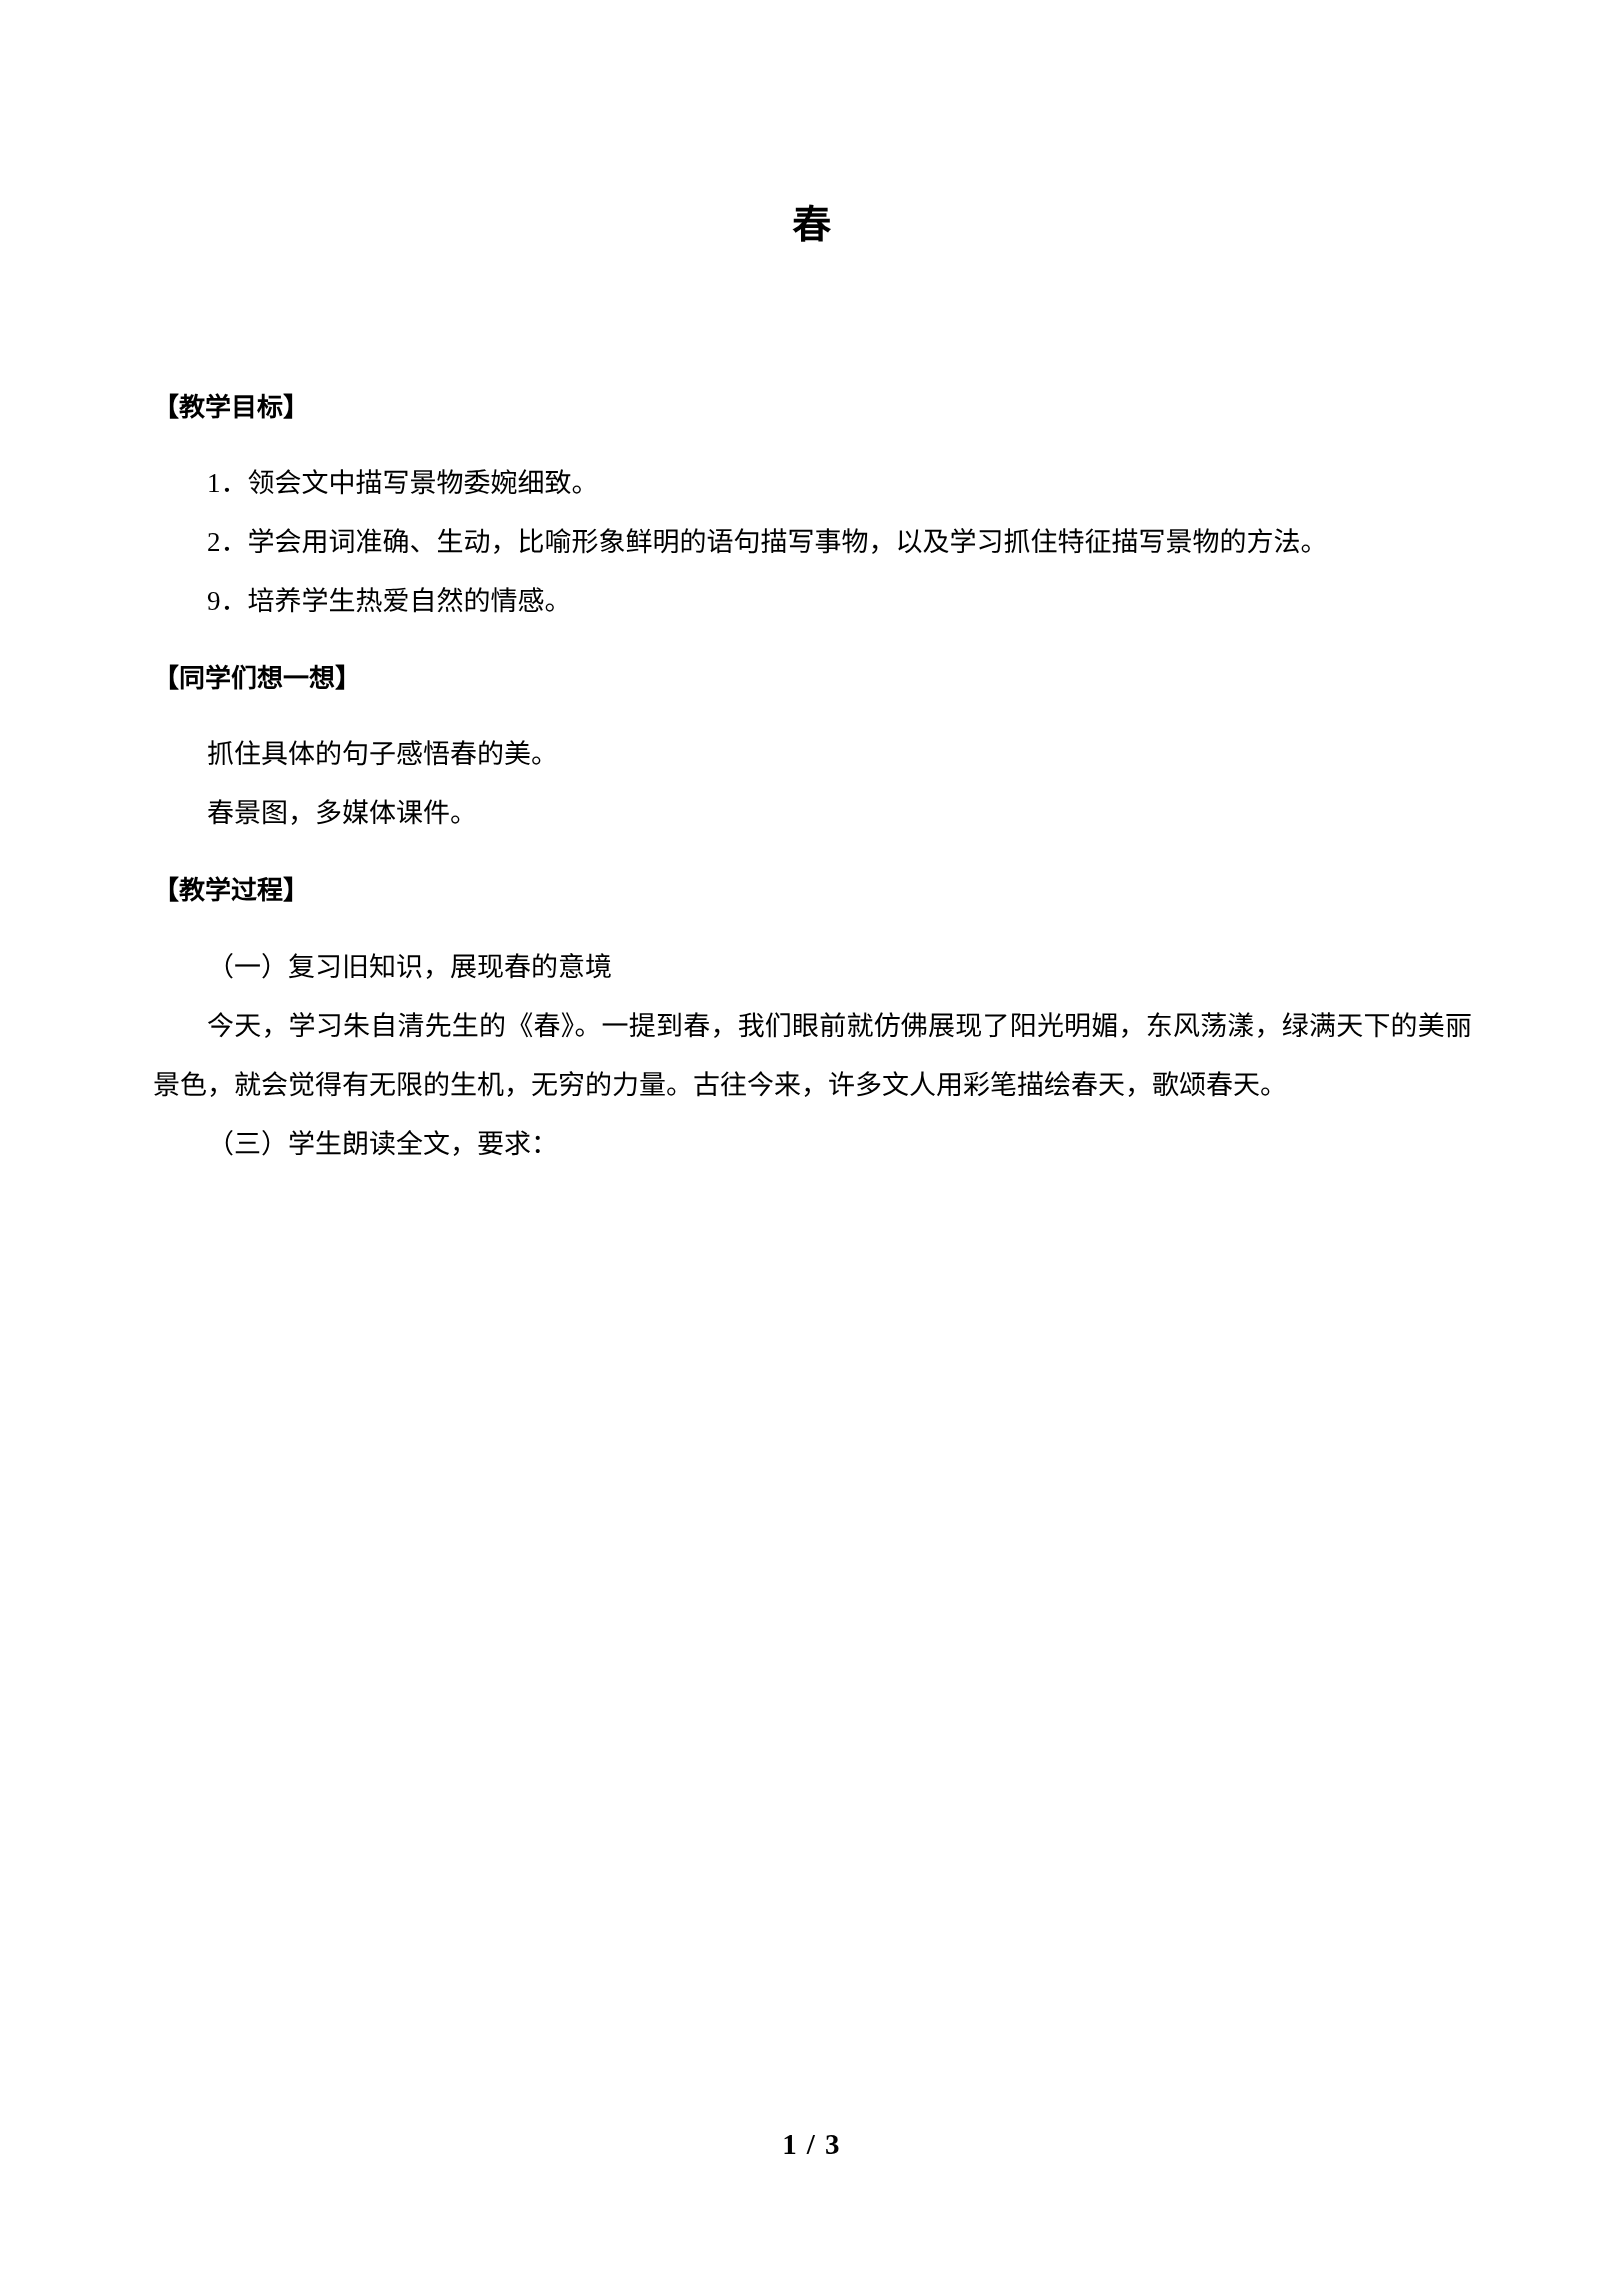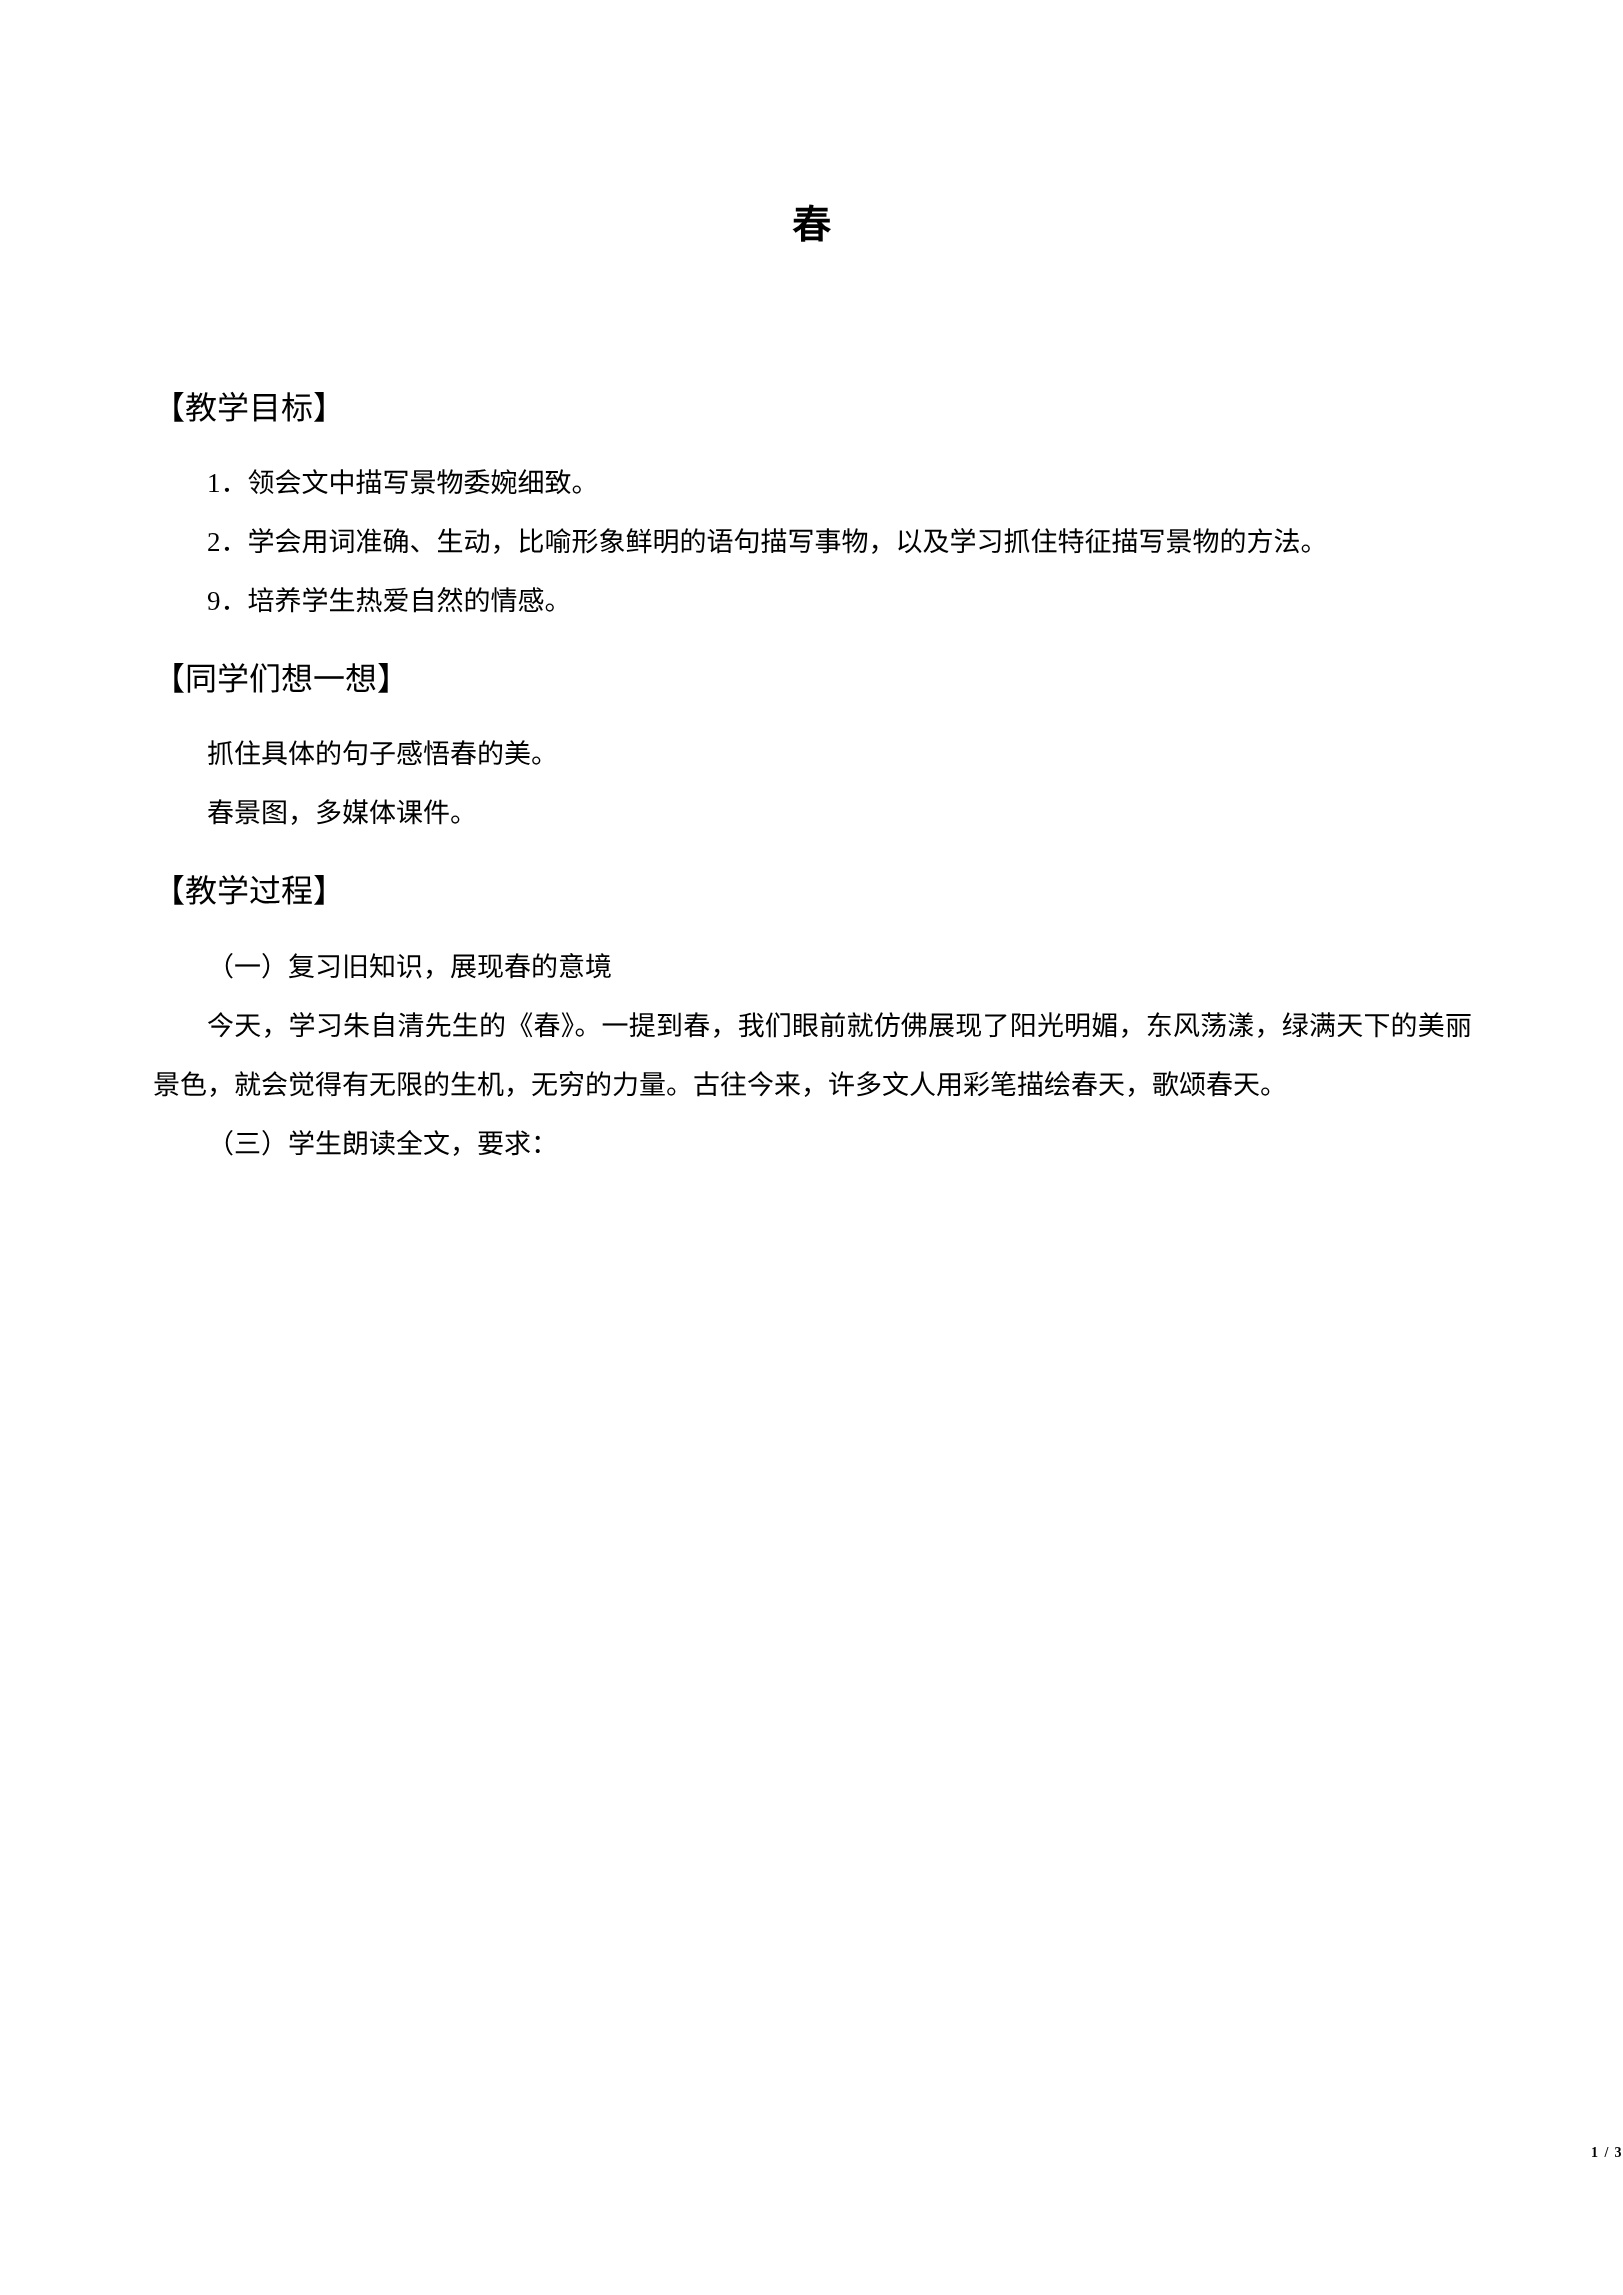--- a/index.html
+++ b/index.html
@@ -21,38 +21,38 @@
   }
   .doc-title {
     font-size: 39px;
     font-weight: 700;
     text-align: center;
     line-height: 45px;
     margin-bottom: 131px;
     letter-spacing: 1.4px;
   }
   .sec-heading {
-    font-size: 32px;
-    font-weight: 400;
+    font-size: 26px;
+    font-weight: 700;
     line-height: 60px;
     margin: 17.7px 0 16.4px 0;
   }
   .body-p {
     font-size: 27px;
     line-height: 59px;
     text-indent: 2em;
     text-align: justify;
   }
   .page-footer {
     position: absolute;
     left: 0;
     right: 0;
     bottom: 134px;
-    text-align: right;
-    font-size: 14px;
+    text-align: center;
+    font-size: 29px;
     font-weight: 700;
     letter-spacing: 1.4px;
   }
 </style>
 </head>
 <body>
 
 <div class="page">
 
   <h1 class="doc-title">春</h1>

